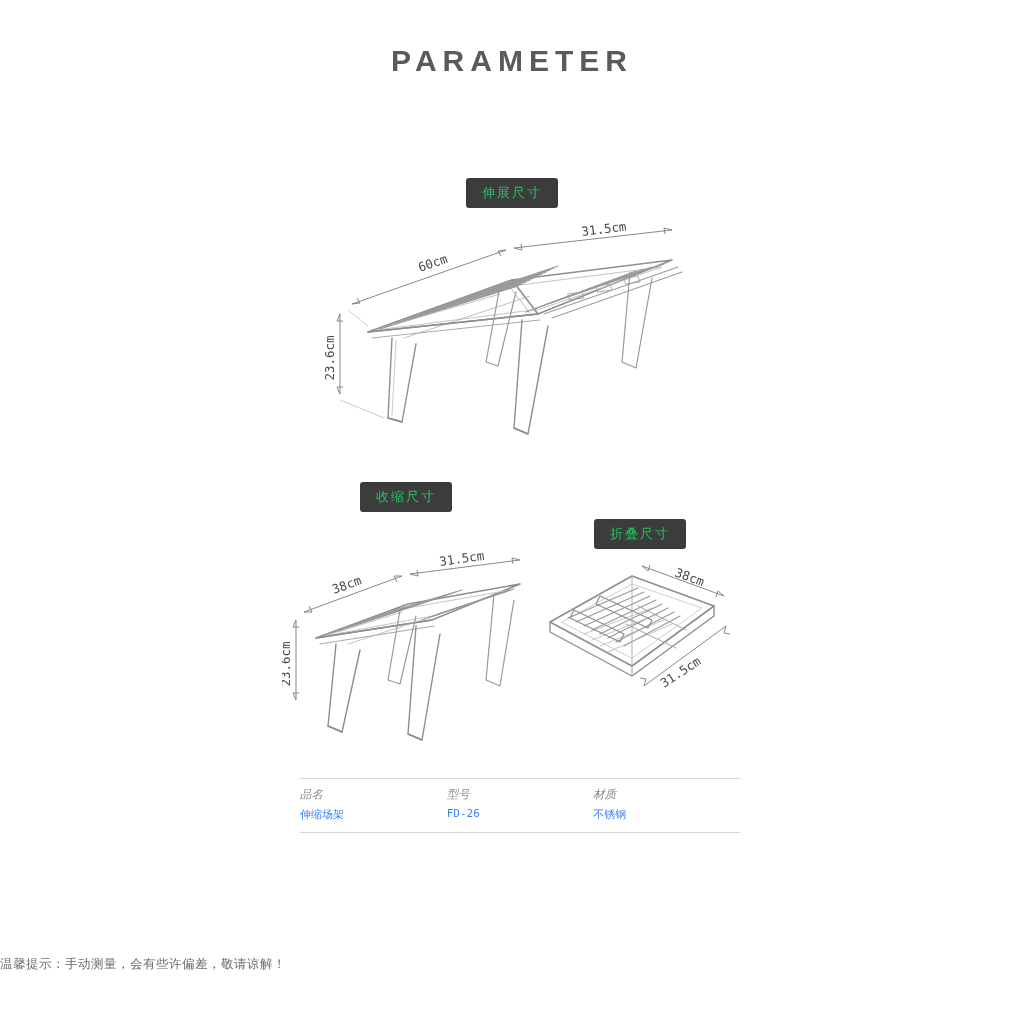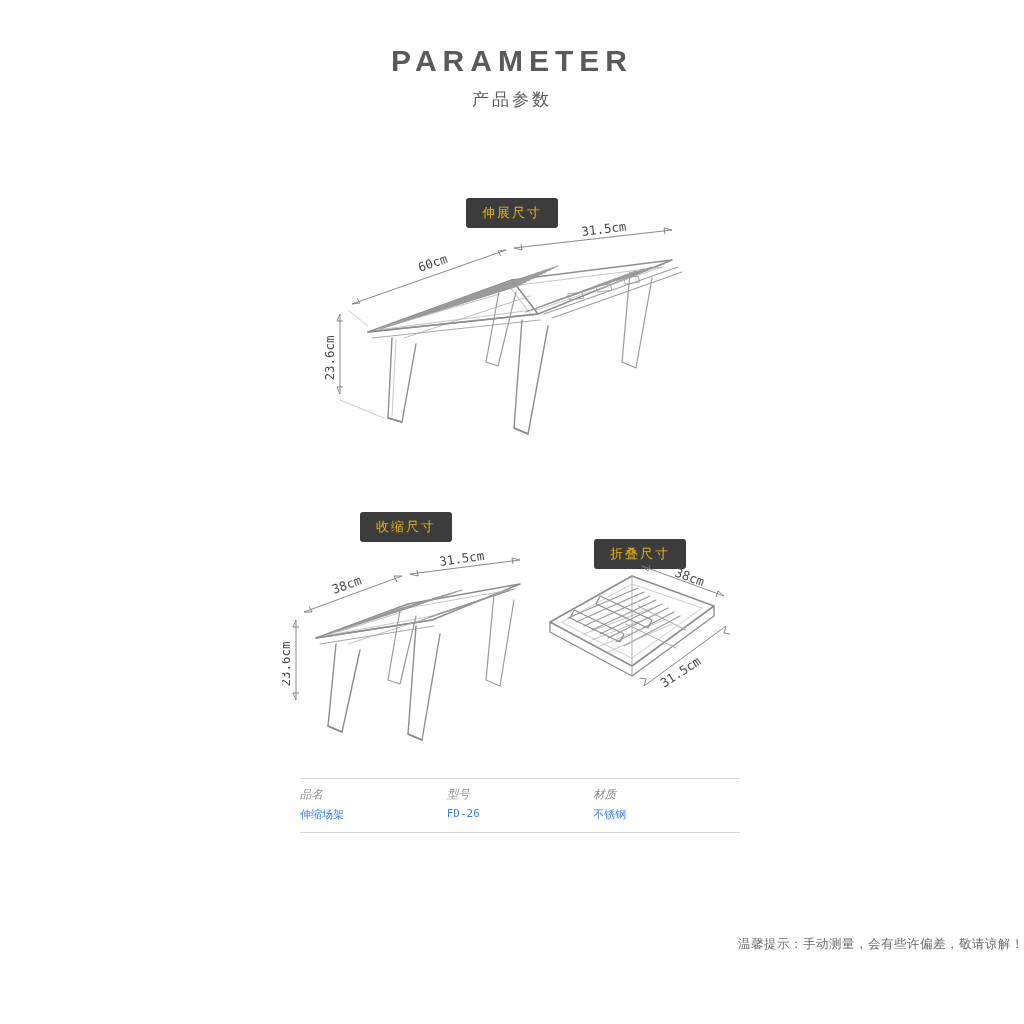--- a/index.html
+++ b/index.html
@@ -37,39 +37,38 @@
     font-size: 17px;
     letter-spacing: 3px;
     color: #5a5a5a;
     margin-top: 10px;
   }
 
   
   .tag {
     display: inline-block;
     background: #3c3c3c;
-    color: #eab308;
+    color: #22c55e;
     font-size: 13px;
     letter-spacing: 2px;
     padding: 6px 16px;
     border-radius: 3px;
-    margin-top: 20px;
   }
 
   .tag-expanded-wrap {
     position: absolute;
     left: 0;
     top: 178px;
     width: 1024px;
     text-align: center;
   }
   .tag-collapsed-wrap {
     position: absolute;
     left: 360px;
-    top: 492px;
+    top: 482px;
   }
   .tag-folded-wrap {
     position: absolute;
     left: 594px;
     top: 519px;
     text-decoration: underline;
   }
 
   
   .illo {
@@ -114,36 +113,35 @@
     color: #3b82f6;
     display: block;
     font-family: "DejaVu Sans Mono", monospace;
   }
   .spec-val.cn { font-family: "Liberation Sans", sans-serif; }
 
   
   .footer-note {
     position: absolute;
     left: 0;
-    top: 936px;
+    top: 956px;
     width: 1024px;
-    text-align: right;
+    text-align: left;
     font-size: 12.5px;
     color: #6a6a6a;
     letter-spacing: 0.5px;
   }
 </style>
 </head>
 <body>
 
 <div class="page">
 
   <div class="header">
     <div class="title-en">PARAMETER</div>
-    <div class="title-cn">产品参数</div>
   </div>
 
   <div class="tag-expanded-wrap">
     <span class="tag">伸展尺寸</span>
   </div>
 
   <div class="illo" id="illo-expanded">
     <svg width="420" height="265" viewBox="0 0 420 265" xmlns="http://www.w3.org/2000/svg">
       <g fill="none" stroke="#9a9a9a" stroke-width="1.2" stroke-linecap="round" stroke-linejoin="round">
 

